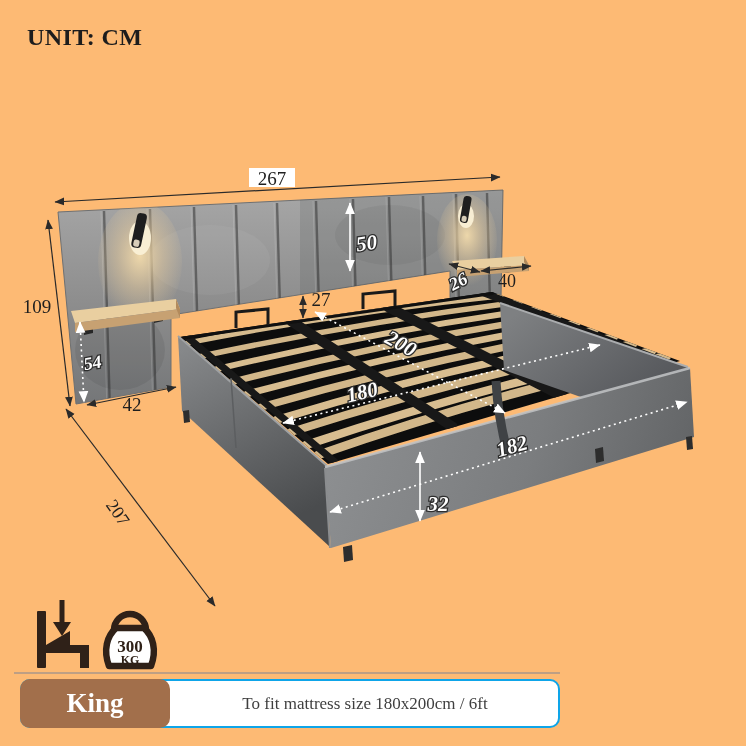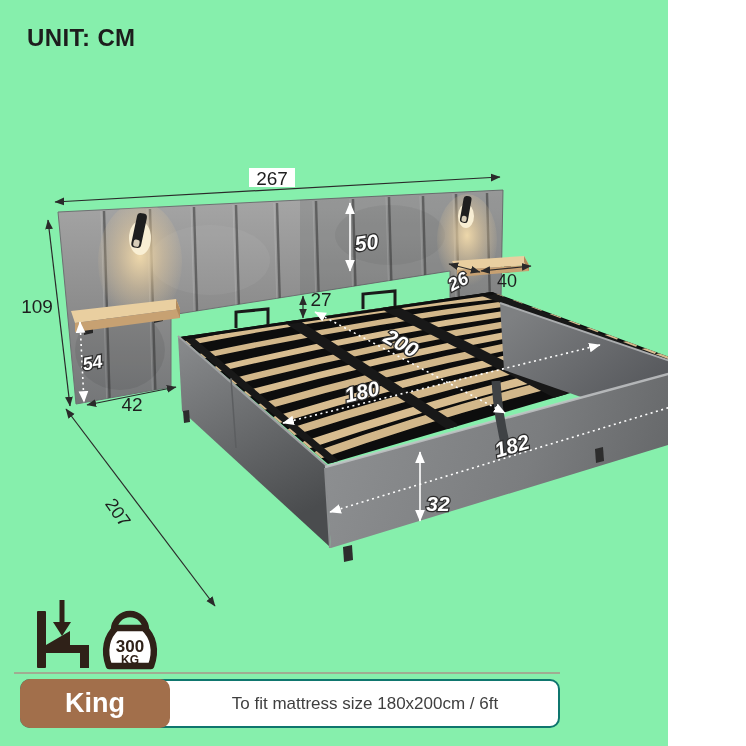--- a/index.html
+++ b/index.html
@@ -1,35 +1,35 @@
 <!DOCTYPE html>
 <html><head>
 <meta charset="utf-8">
 <style>
   html,body{margin:0;padding:0;background:#ffffff;}
-  .canvas{position:relative;width:668px;height:746px;background:#86efac;overflow:hidden;
-          font-family:Liberation Sans, sans-serif;}
+  .canvas{position:relative;width:746px;height:746px;background:#fdba74;overflow:hidden;
+          font-family:Liberation Serif, serif;}
   .unit-label{position:absolute;left:27px;top:24px;font-size:24px;font-weight:600;
               color:#1d1d1d;letter-spacing:.4px;}
   svg{position:absolute;left:0;top:0;}
   
   .dimb{fill:#1e1e1e;font-size:19px;font-weight:500;}
   .dimb.sm{font-size:18px;}
   .dimw{fill:#ffffff;stroke:#2e2e2e;stroke-width:2.6px;paint-order:stroke;
         font-size:21px;font-weight:600;font-style:italic;}
   .dimw.sm{font-size:18px;}
   .dl{stroke:#2a2a2a;stroke-width:1.2;fill:none;}
   .dlw{stroke:#ffffff;stroke-width:1.6;fill:none;}
   .dld{stroke:#ffffff;stroke-width:1.6;stroke-dasharray:2 3.5;fill:none;}
   text{text-anchor:middle;}
   
   .divider{position:absolute;left:14px;top:672px;width:546px;height:2px;
            background:#a8968a;opacity:.75;}
   .footer-bar{position:absolute;left:20px;top:679px;width:540px;height:49px;
-              box-sizing:border-box;border:2px solid #0f766e;border-radius:10px;
+              box-sizing:border-box;border:2px solid #0ea5e9;border-radius:10px;
               background:#ffffff;}
   .size-chip{position:absolute;left:-2px;top:-2px;height:49px;width:150px;
              background:#a26f4b;border-radius:10px;display:flex;align-items:center;
              justify-content:center;color:#ffffff;font-size:27px;font-weight:700;}
   .fit-text{position:absolute;left:150px;right:0;top:0;bottom:0;display:flex;
             align-items:center;justify-content:center;font-size:17px;color:#3f3f3f;}
 </style>
 </head>
 <body>
 

